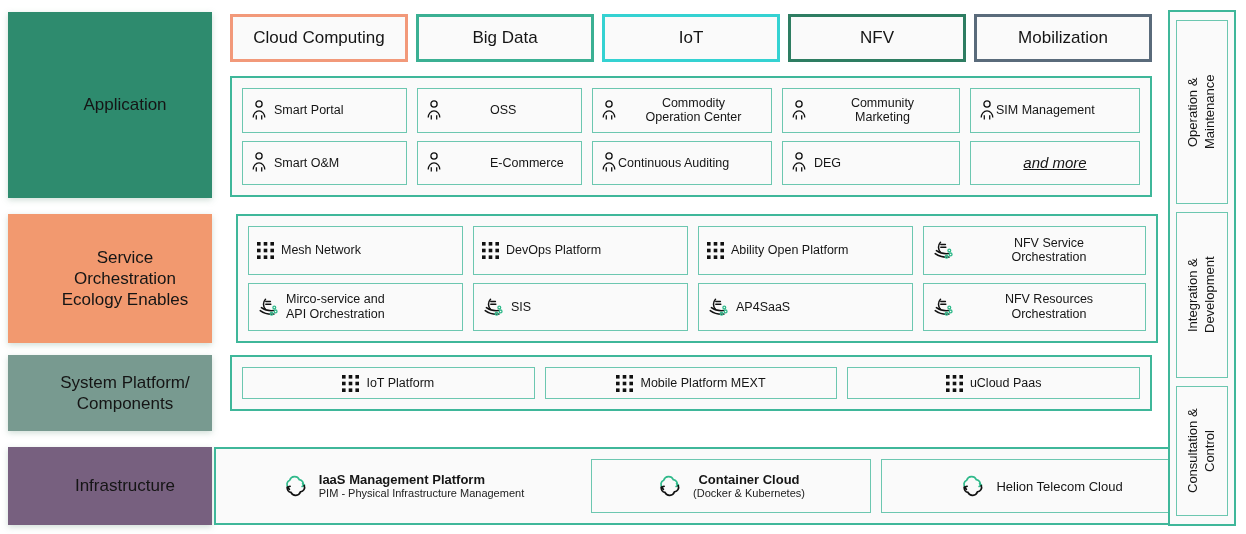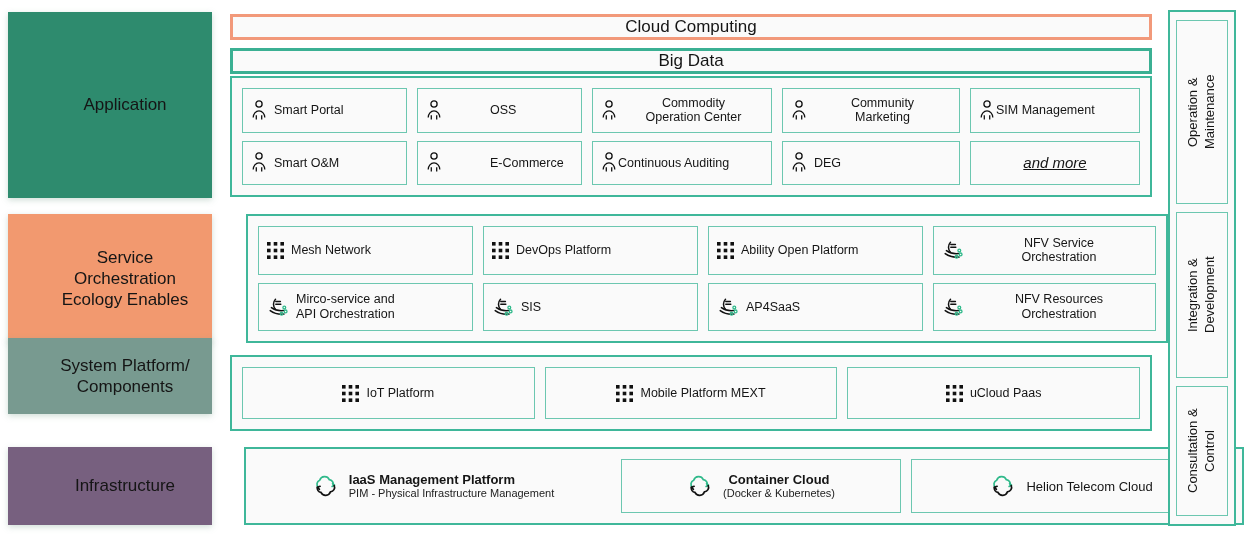--- a/index.html
+++ b/index.html
@@ -25,54 +25,53 @@
     justify-content: center;
     text-align: center;
     color: #151515;
     font-size: 17px;
     line-height: 1.25;
     box-shadow: 0 2px 6px rgba(120,160,140,.35);
     padding-left: 30px;
   }
   .layer-label.app   { top: 12px;  height: 186px; background:#2E8B6E; }
   .layer-label.svc   { top: 214px; height: 129px; background:#F2996F; }
-  .layer-label.sys   { top: 338px; height: 76px;  background:#789A90; }
+  .layer-label.sys   { top: 355px; height: 76px;  background:#789A90; }
   .layer-label.infra { top: 447px; height: 78px;  background:#77607F; }
   .layer-label { width: 204px; }
 
   
   .tag-row {
     position: absolute;
     left: 230px; top: 14px;
     width: 922px; height: 48px;
     display: flex;
     gap: 8px;
-    flex-direction: column;
   }
   .tag {
     flex: 1;
     background: #FAFAFA;
     border: 3px solid #3BB093;
     display: flex;
     align-items: center;
     justify-content: center;
     font-size: 17px;
     color: #151515;
   }
 
   
   .panel {
     position: absolute;
     background: #FAFAFA;
     border: 2px solid #3FB79A;
   }
   .panel.app   { left: 230px; top: 76px;  width: 922px; height: 121px; }
-  .panel.svc   { left: 246px; top: 214px; width: 922px; height: 129px; }
-  .panel.sys   { left: 230px; top: 355px; width: 922px; height: 76px;  }
-  .panel.infra { left: 244px; top: 447px; width: 1000px; height: 78px;  }
+  .panel.svc   { left: 236px; top: 214px; width: 922px; height: 129px; }
+  .panel.sys   { left: 230px; top: 355px; width: 922px; height: 56px;  }
+  .panel.infra { left: 214px; top: 447px; width: 1000px; height: 78px;  }
 
   
   .grid {
     position: absolute;
     left: 10px; right: 10px; top: 10px; bottom: 10px;
     display: flex;
     flex-direction: column;
     gap: 8px;
   }
   .grid-row { display: flex; gap: 10px; flex: 1; }

